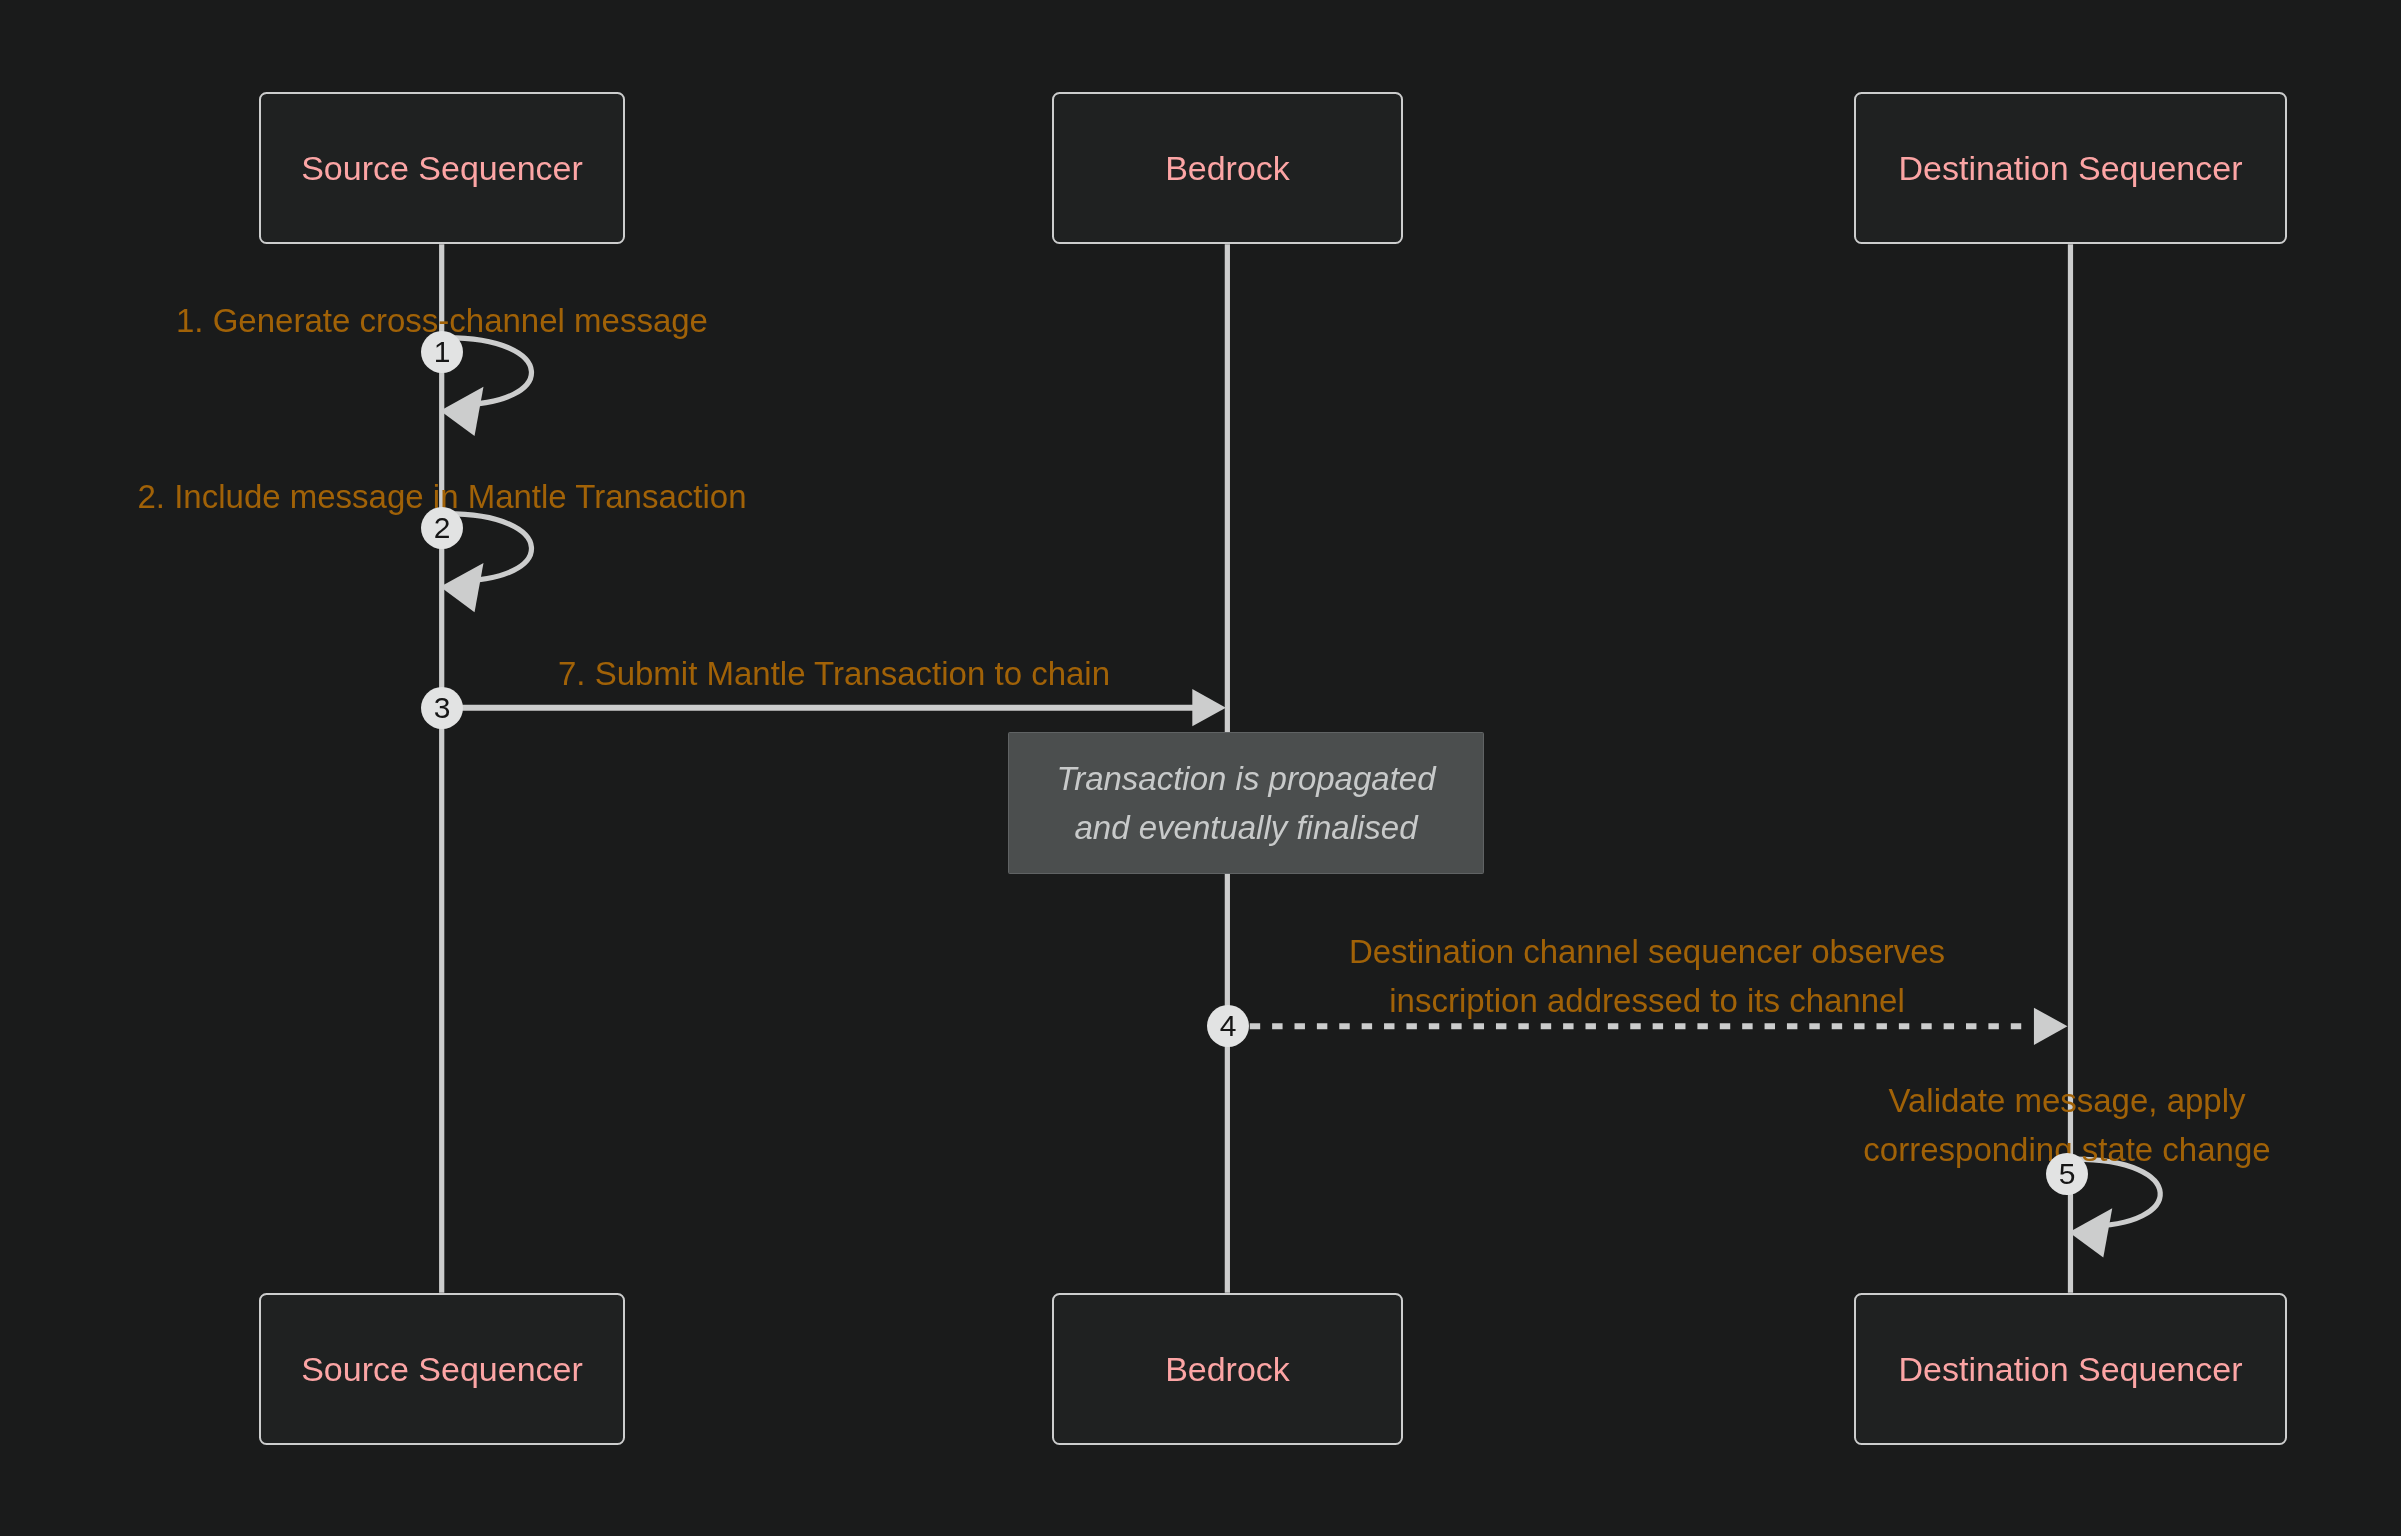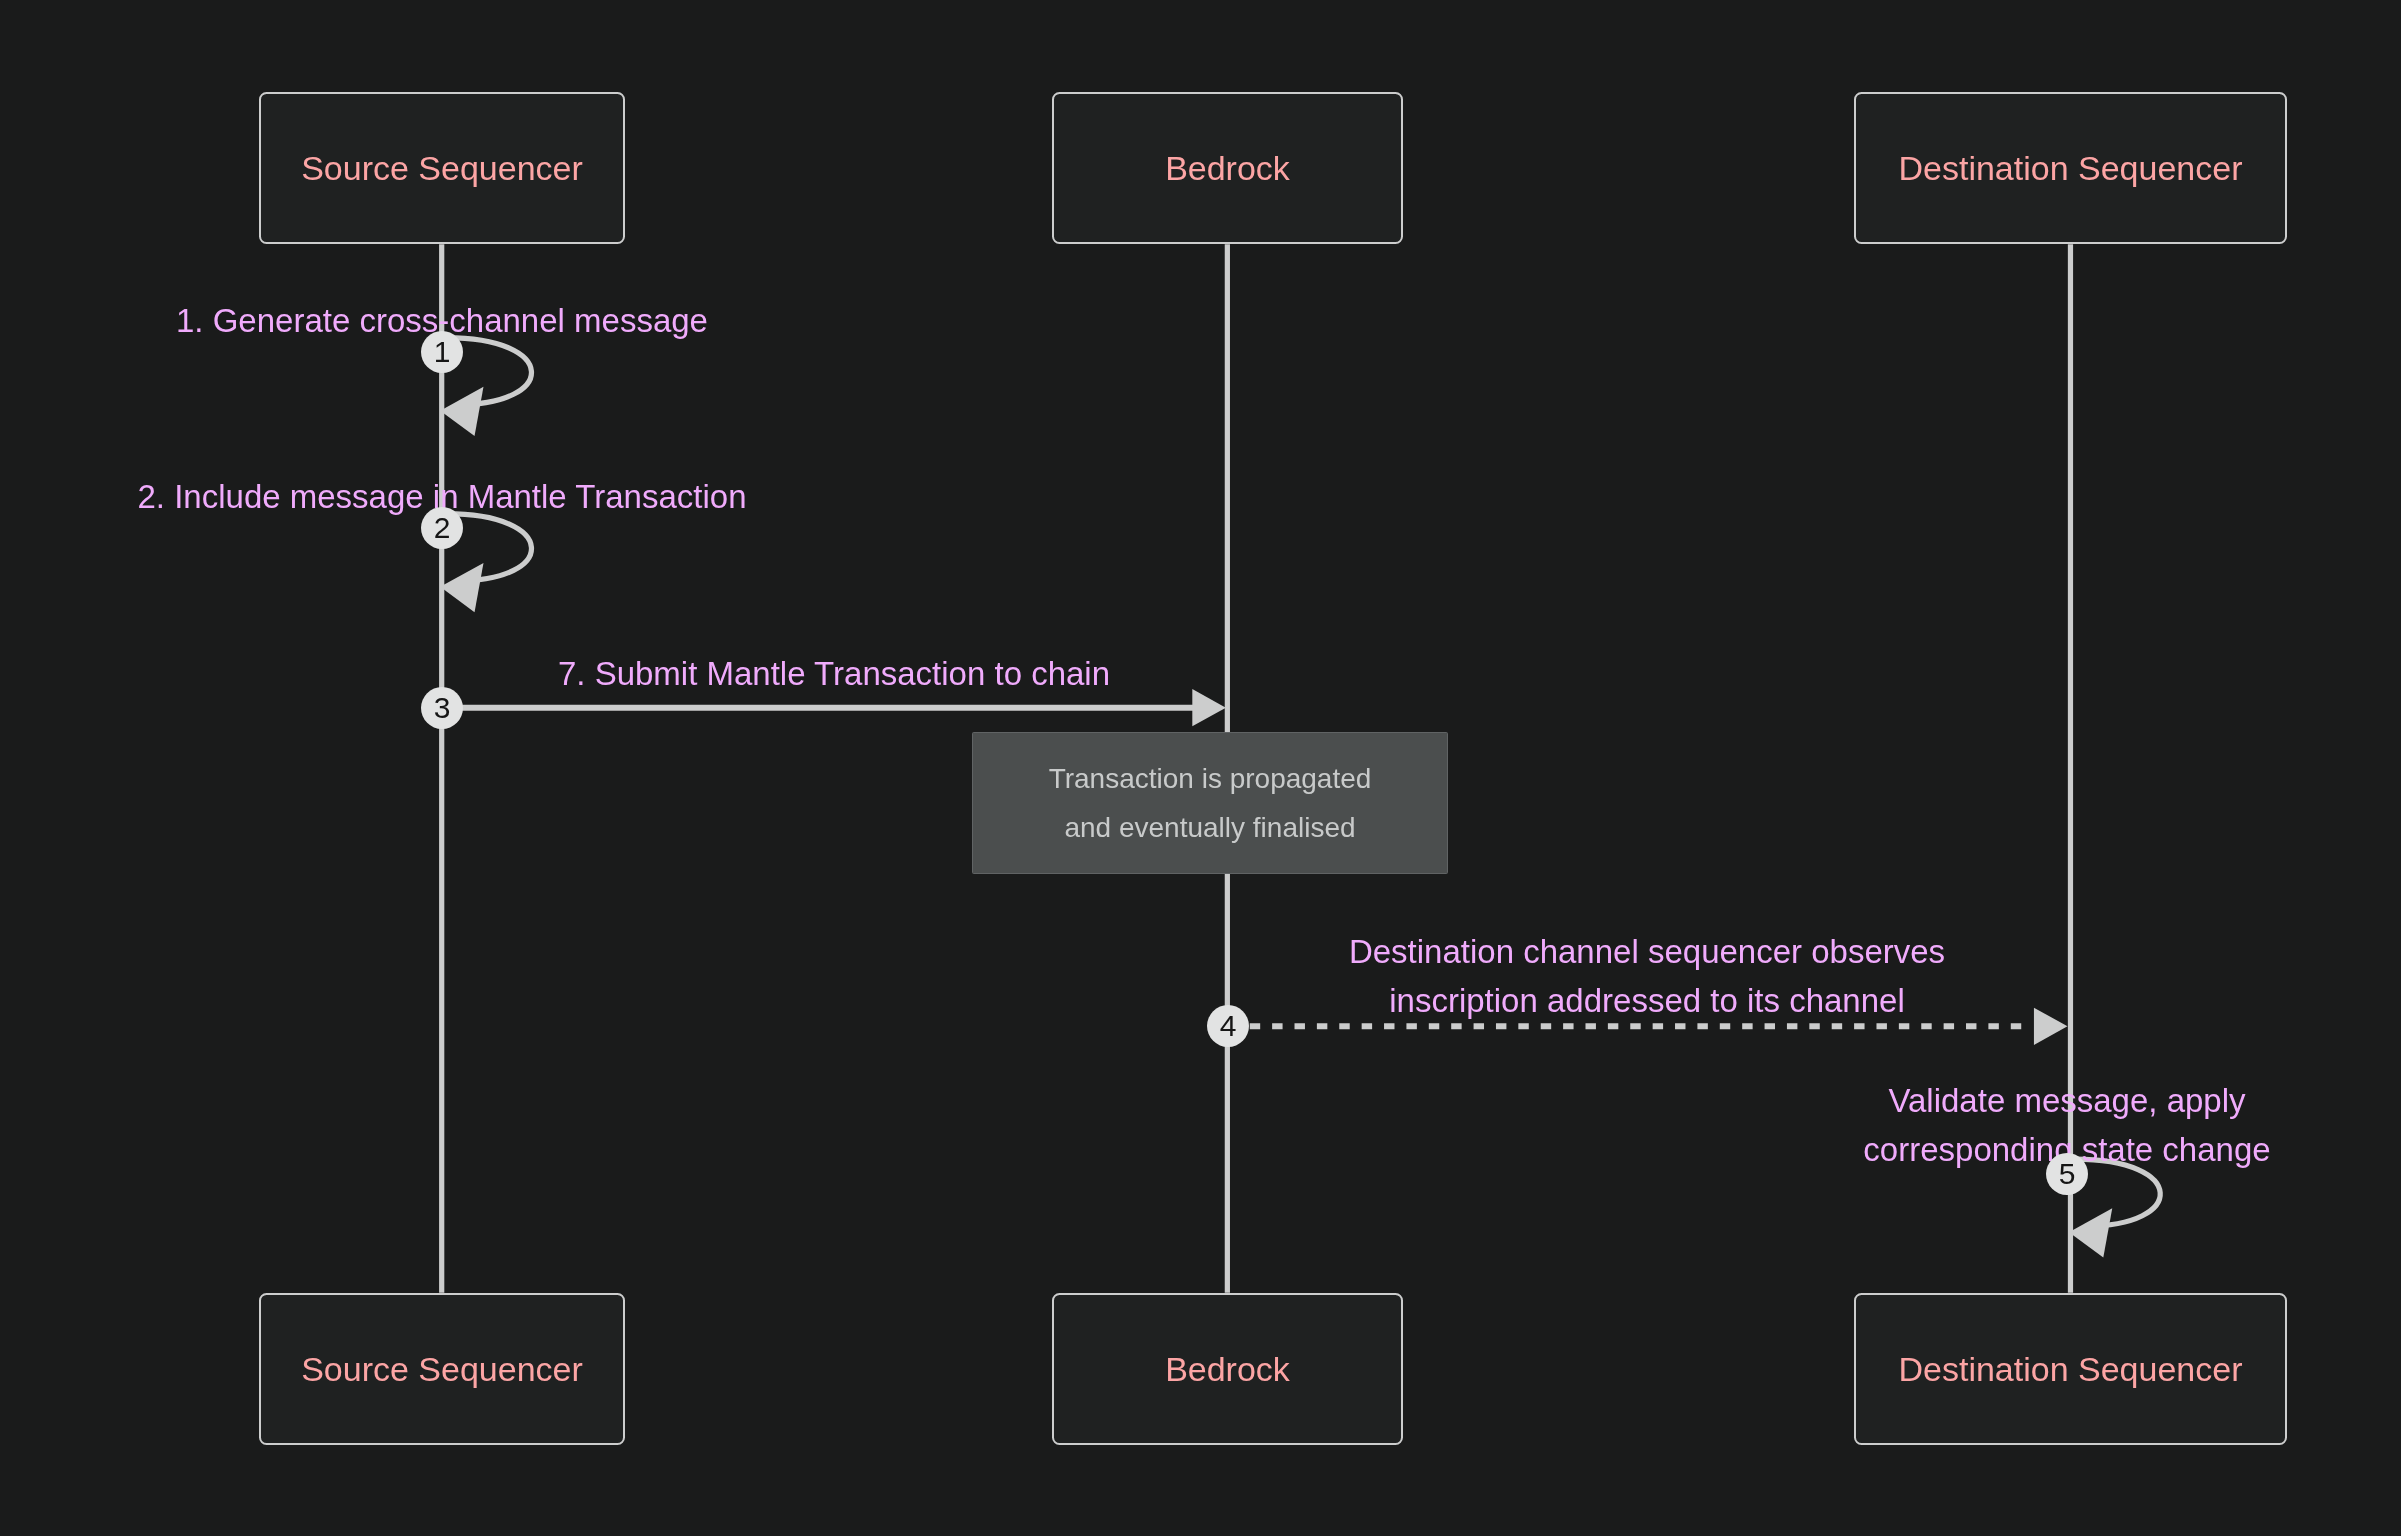--- a/index.html
+++ b/index.html
@@ -24,21 +24,21 @@
     text-align:center;
   }
   .actor-top-source{left:259px;top:92px;width:366px;}
   .actor-top-bedrock{left:1052px;top:92px;width:351px;}
   .actor-top-dest{left:1854px;top:92px;width:433px;}
   .actor-bottom-source{left:259px;top:1293px;width:366px;}
   .actor-bottom-bedrock{left:1052px;top:1293px;width:351px;}
   .actor-bottom-dest{left:1854px;top:1293px;width:433px;}
   .msg{
     position:absolute;
-    color:#f0abfc;
+    color:#a16207;
     font-size:33px;
     line-height:49px;
     text-align:center;
     white-space:pre-line;
   }
   .msg1{left:69px;top:296px;width:746px;}
   .msg2{left:69px;top:472px;width:746px;}
   .msg3{left:461px;top:649px;width:746px;}
   .msg4{left:1274px;top:927px;width:746px;}
   .msg5{left:1731px;top:1076px;width:672px;}
@@ -51,30 +51,31 @@
     font-size:30px;
     display:flex;align-items:center;justify-content:center;
   }
   .c1{left:421px;top:331px;}
   .c2{left:421px;top:507px;}
   .c3{left:421px;top:687px;}
   .c4{left:1207px;top:1005px;}
   .c5{left:2046px;top:1153px;}
   .note-box{
     position:absolute;
-    left:972px;top:732px;width:476px;height:142px;
+    left:1008px;top:732px;width:476px;height:142px;
     box-sizing:border-box;
     background:#4b4e4e;
     border:1.5px solid #606364;
     border-radius:1.5px;
     color:#c8caca;
-    font-size:28px;line-height:49px;
+    font-size:33px;line-height:49px;
     display:flex;align-items:center;justify-content:center;
     text-align:center;
     white-space:pre-line;
+    font-style:italic;
   }
 </style>
 </head>
 <body>
 
 <div class="canvas">
 
   <svg class="lines-layer" width="2401" height="1537" viewBox="0 0 3218 2059">
 
     <line x1="592" y1="327" x2="592" y2="1732" stroke="#cccdcd" stroke-width="7"></line>

